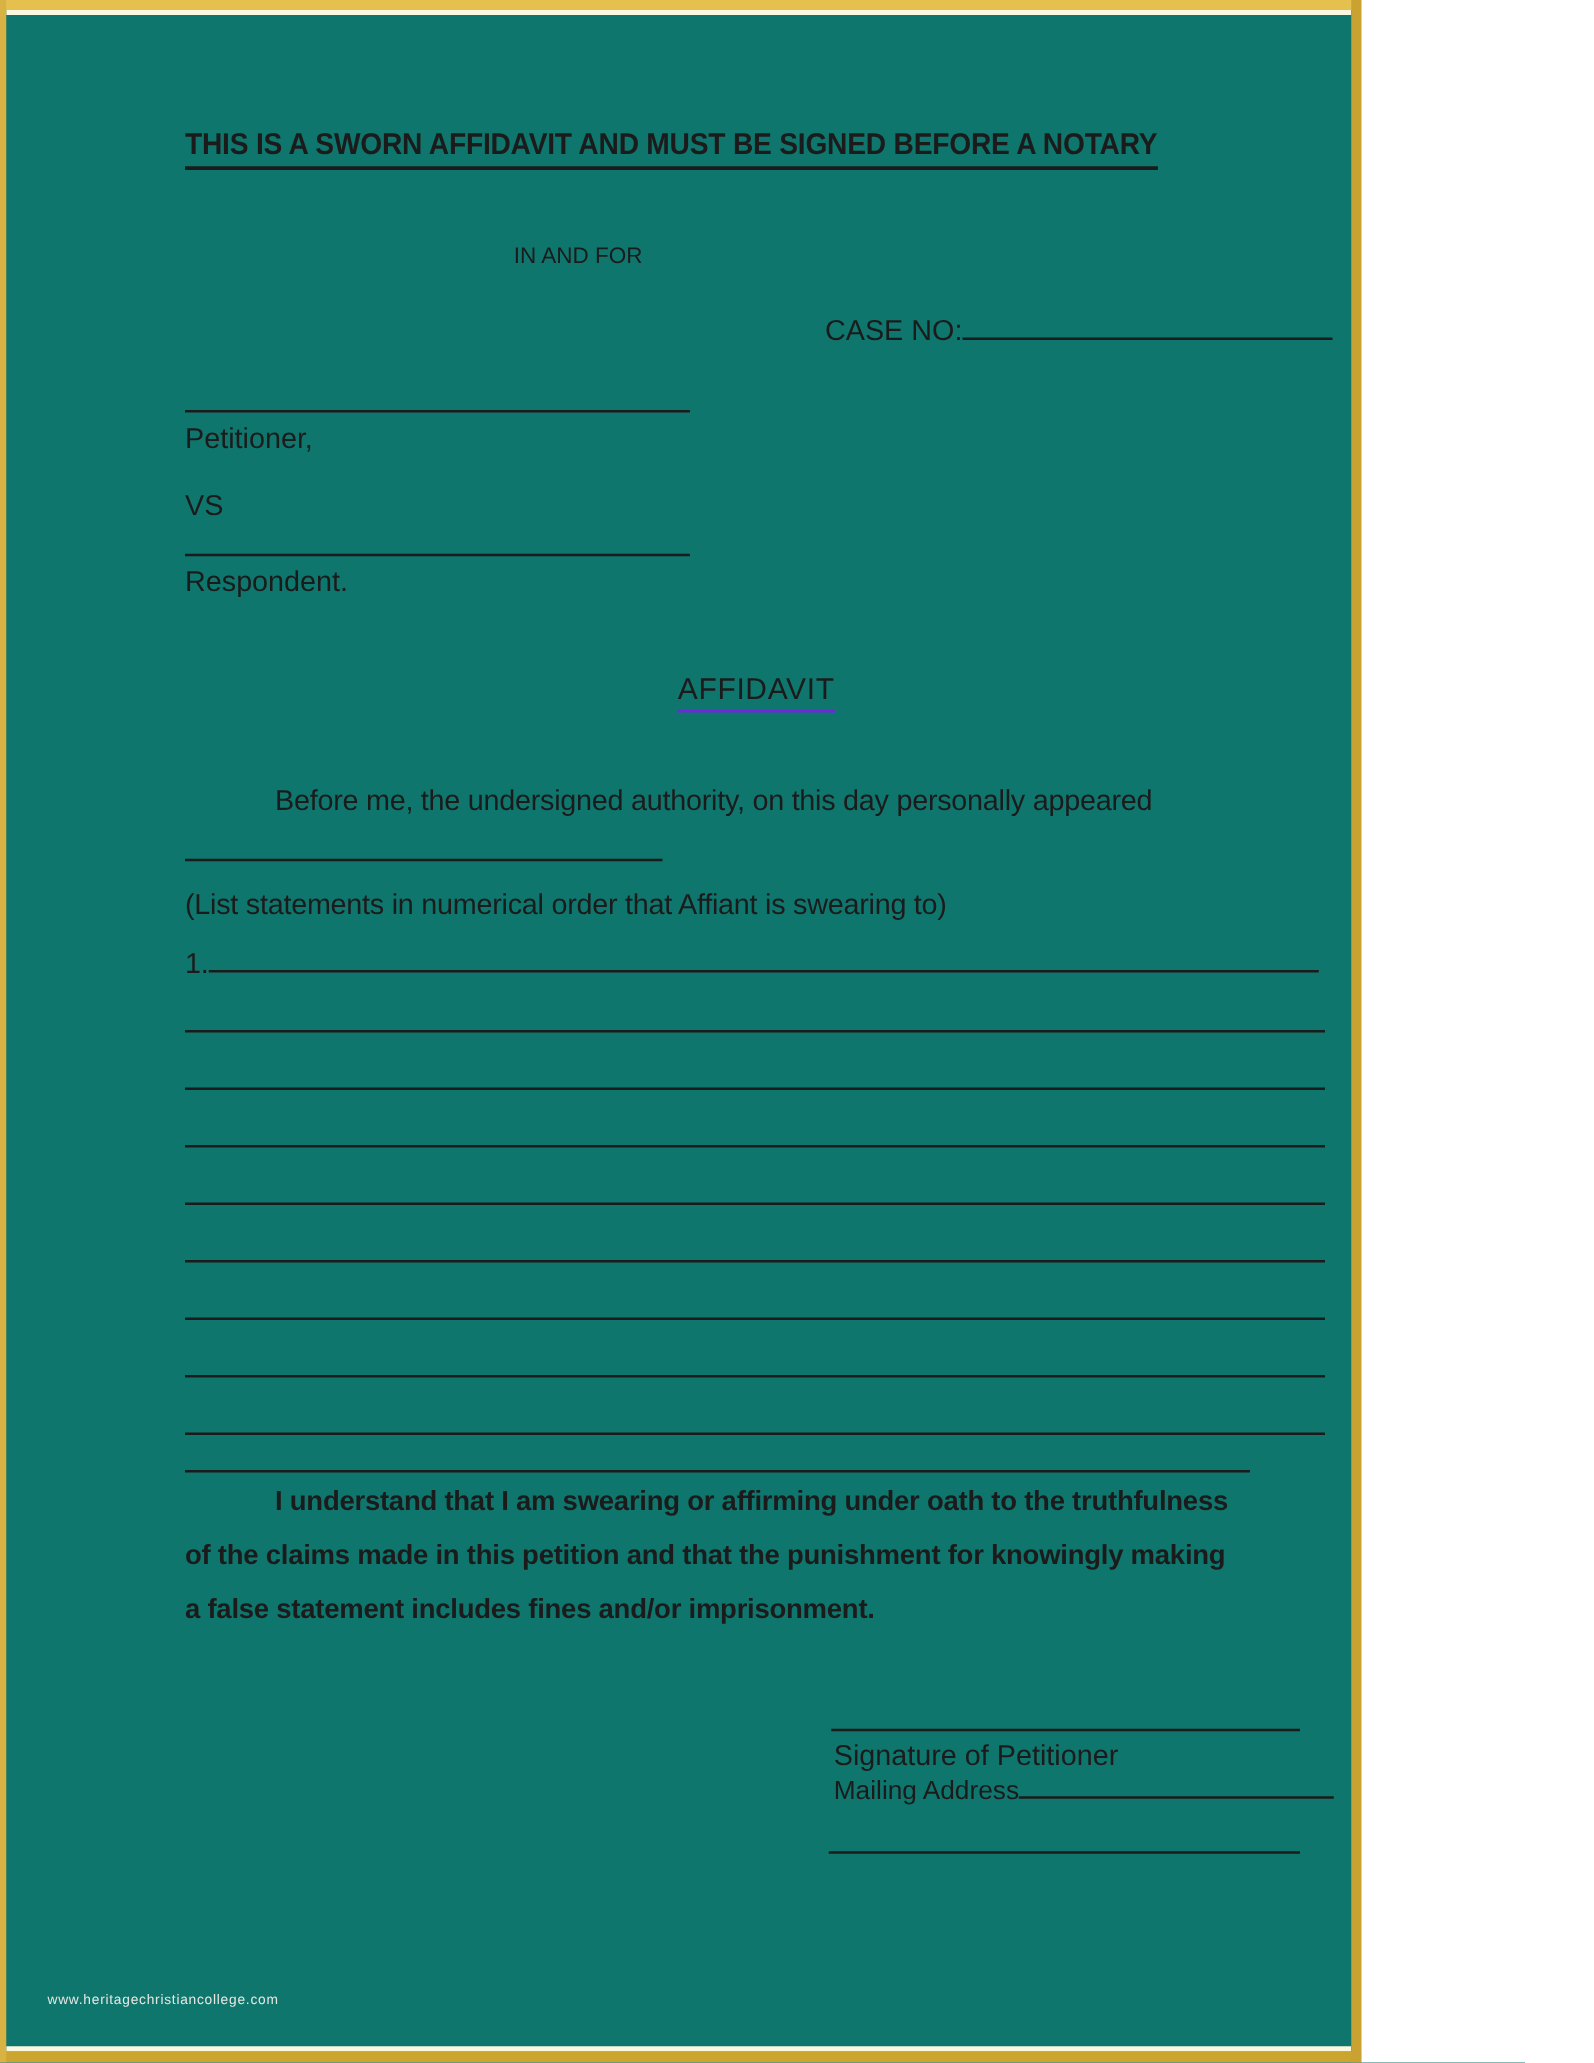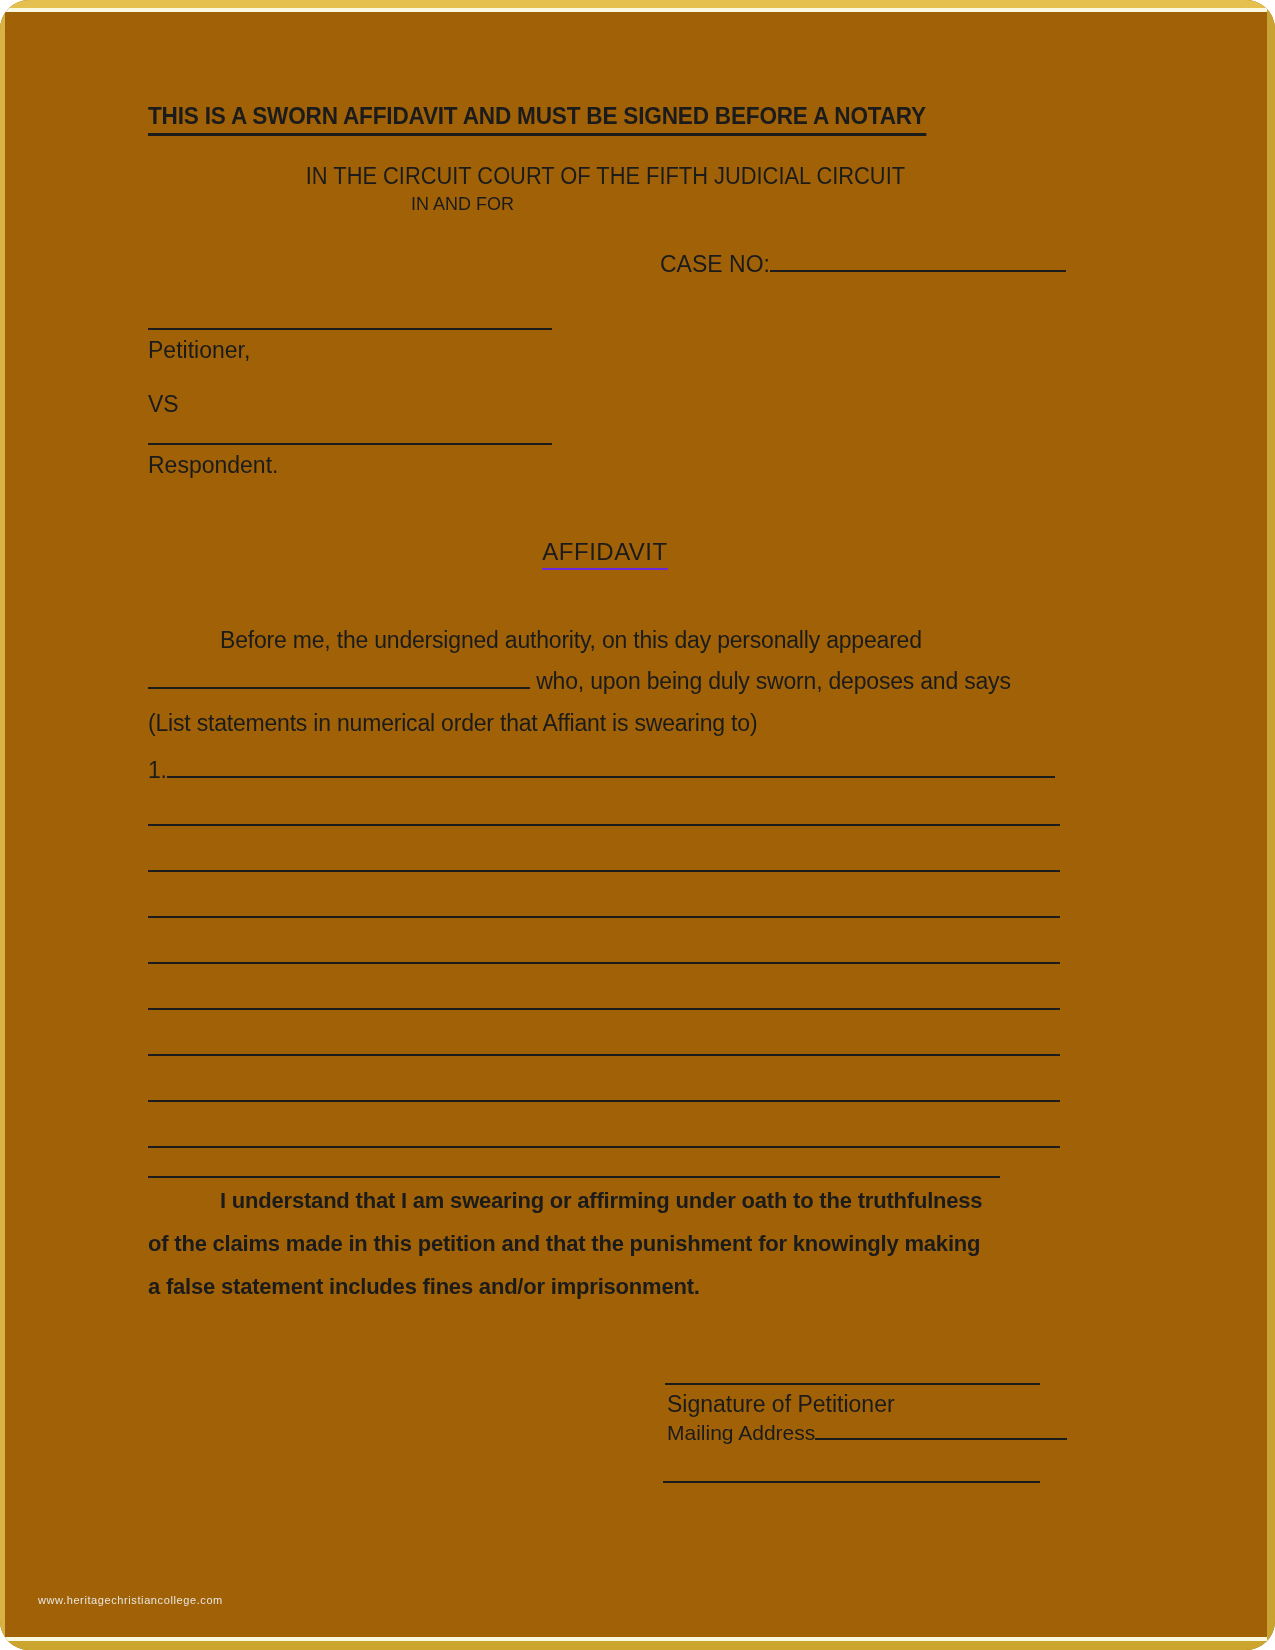--- a/index.html
+++ b/index.html
@@ -3,25 +3,24 @@
 <meta charset="utf-8">
 <style>
   html, body { margin: 0; padding: 0; }
   body {
     width: 1275px; height: 1650px;
     background: #ffffff;
     font-family: "Liberation Sans", "DejaVu Sans", sans-serif;
   }
   .page {
     position: relative;
-    width: 1275px; height: 1650px;
-    background: #a16207;
+    width: 1089px; height: 1650px;
+    background: #0f766e;
     overflow: hidden;
     color: #1B1B1B;
-    border-radius: 29px;
   }
   
   .b-top    { position:absolute; top:0; left:0; width:100%; height:8px;  background:#E5C04E; }
   .b-bottom { position:absolute; bottom:0; left:0; width:100%; height:9px; background:#CCA52F; }
   .b-left   { position:absolute; top:0; left:0; width:5px; height:100%; background:#D8B242; }
   .b-right  { position:absolute; top:0; right:0; width:8px; height:100%; background:#C9A231; }
   .b-top-inner    { position:absolute; top:8px; left:5px; right:8px; height:4px; background:#FAF8DF; }
   .b-bottom-inner { position:absolute; bottom:9px; left:5px; right:8px; height:4px; background:#FAF8DF; }
 
   .abs { position: absolute; }
@@ -85,23 +84,20 @@
   <div class="b-top-inner"></div>
   <div class="b-bottom"></div>
   <div class="b-bottom-inner"></div>
   <div class="b-left"></div>
   <div class="b-right"></div>
 
   <div class="abs title-wrap">
     <span class="title">THIS IS A SWORN AFFIDAVIT AND MUST BE SIGNED BEFORE A NOTARY</span>
   </div>
 
-  <div class="abs court1">
-    <span>IN THE CIRCUIT COURT OF THE FIFTH JUDICIAL CIRCUIT</span>
-  </div>
   <div class="abs court2">IN AND FOR</div>
 
   <div class="abs case-row">
     <span class="label">CASE NO:</span><span class="blank" style="width:296px;"></span>
   </div>
 
   <div class="hline" style="left:148px; top:328px; width:404px;"></div>
   <div class="abs label" style="left:148px; top:337px;">Petitioner,</div>
 
   <div class="abs label" style="left:148px; top:391px;">VS</div>
@@ -111,21 +107,20 @@
 
   <div class="abs aff-head-wrap">
     <span class="aff-head">AFFIDAVIT</span>
   </div>
 
   <div class="abs body-text" style="left:220px; top:627px;">Before me, the undersigned authority, on this day personally appeared</div>
 
   <div class="abs body-text row" style="left:148px; top:664px;">
     <span class="blank" style="width:382px;"></span>
     <span> </span>
-    <span>who, upon being duly sworn, deposes and says</span>
   </div>
 
   <div class="abs body-text" style="left:148px; top:710px;">(List statements in numerical order that Affiant is swearing to)</div>
 
   <div class="abs body-text row" style="left:148px; top:753px; width:914px;">
     <span>1.</span><span class="blank" style="width:888px;"></span>
   </div>
 
   <div class="abs lines-area">
       <div class="ruled-line"></div>

